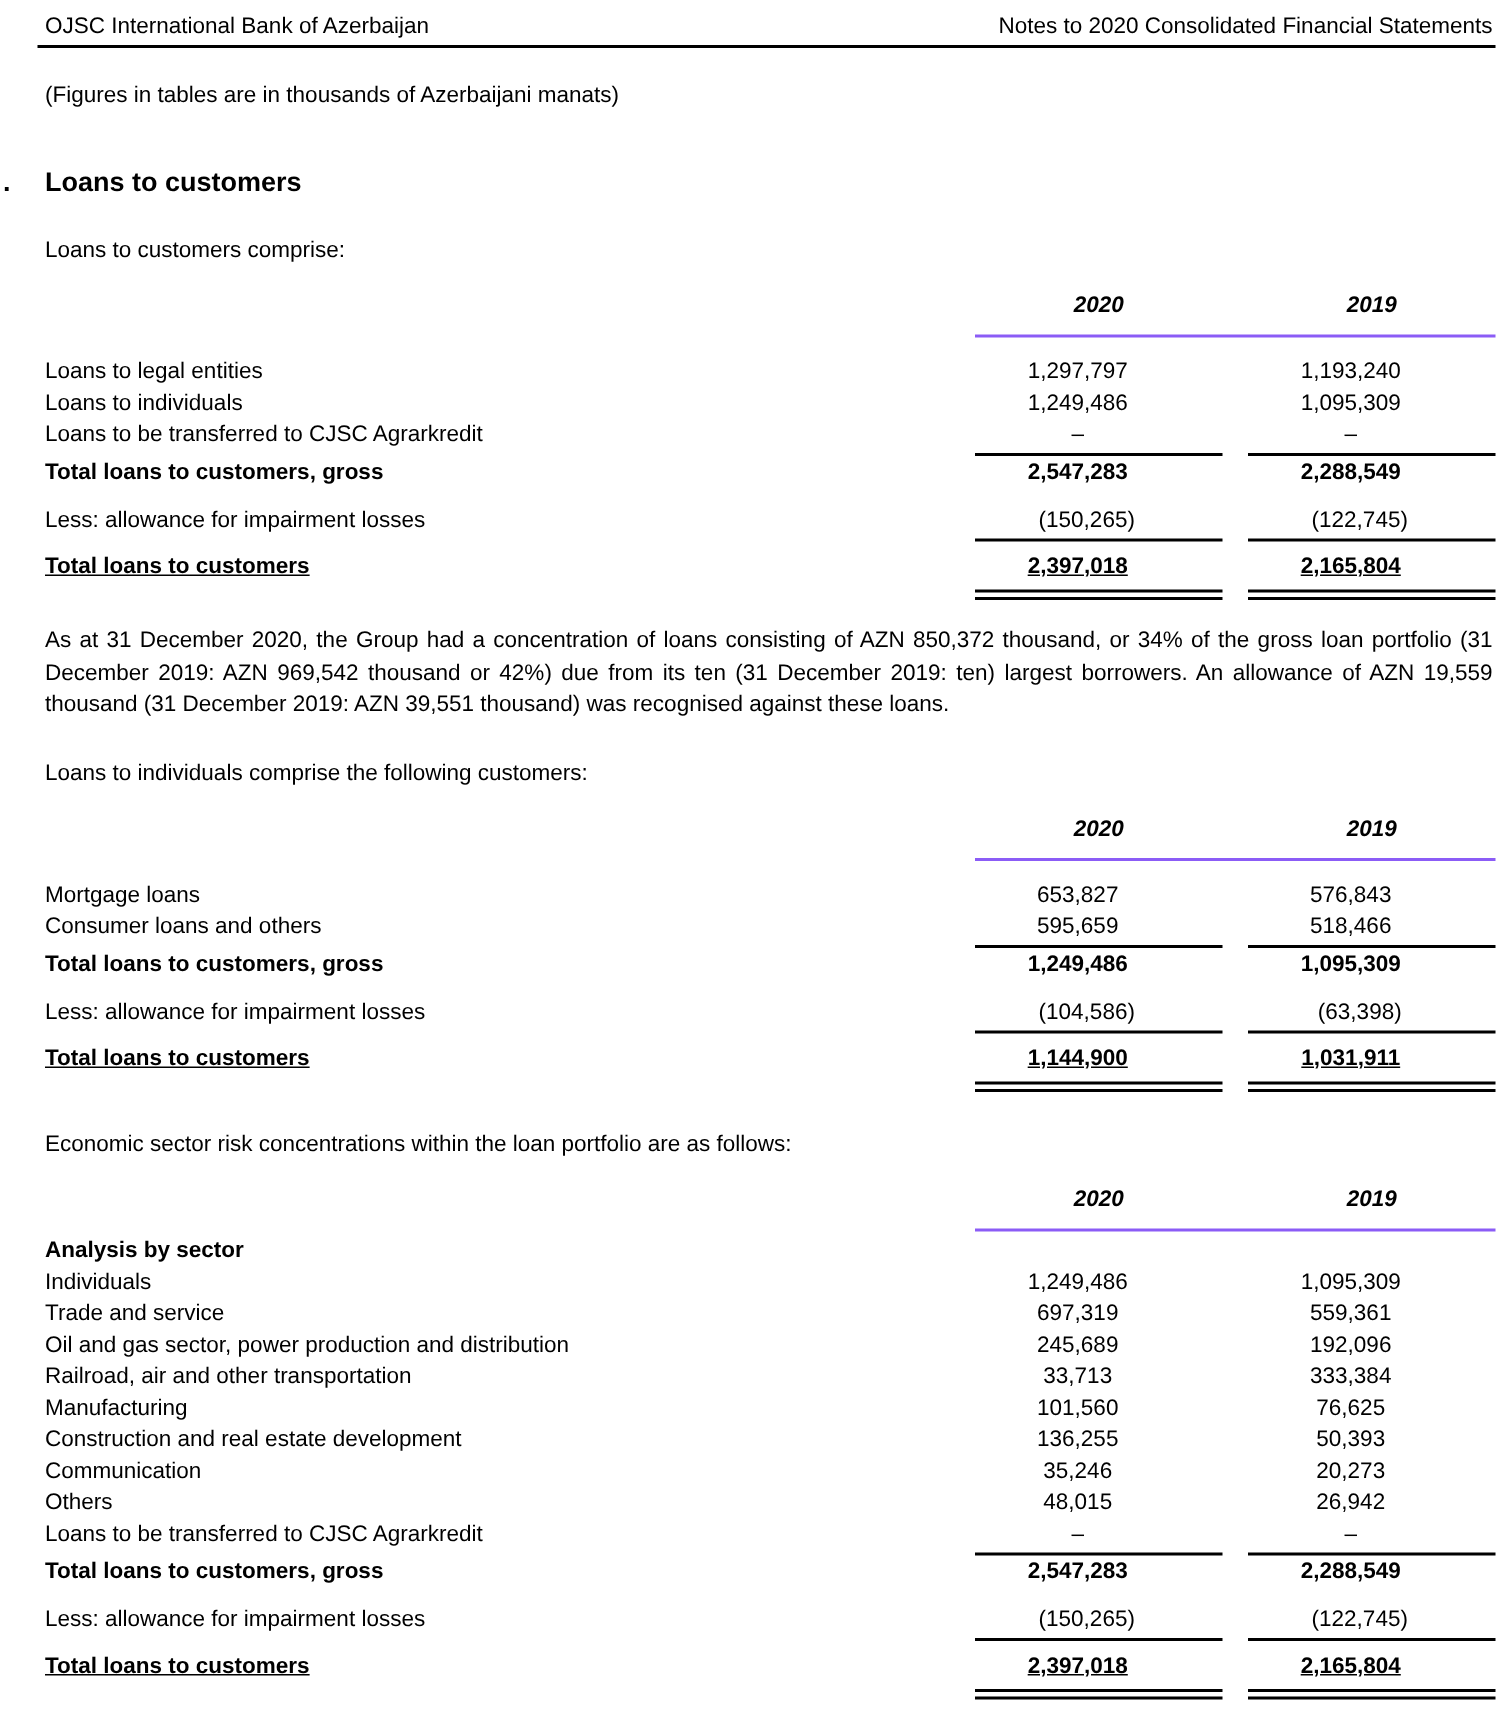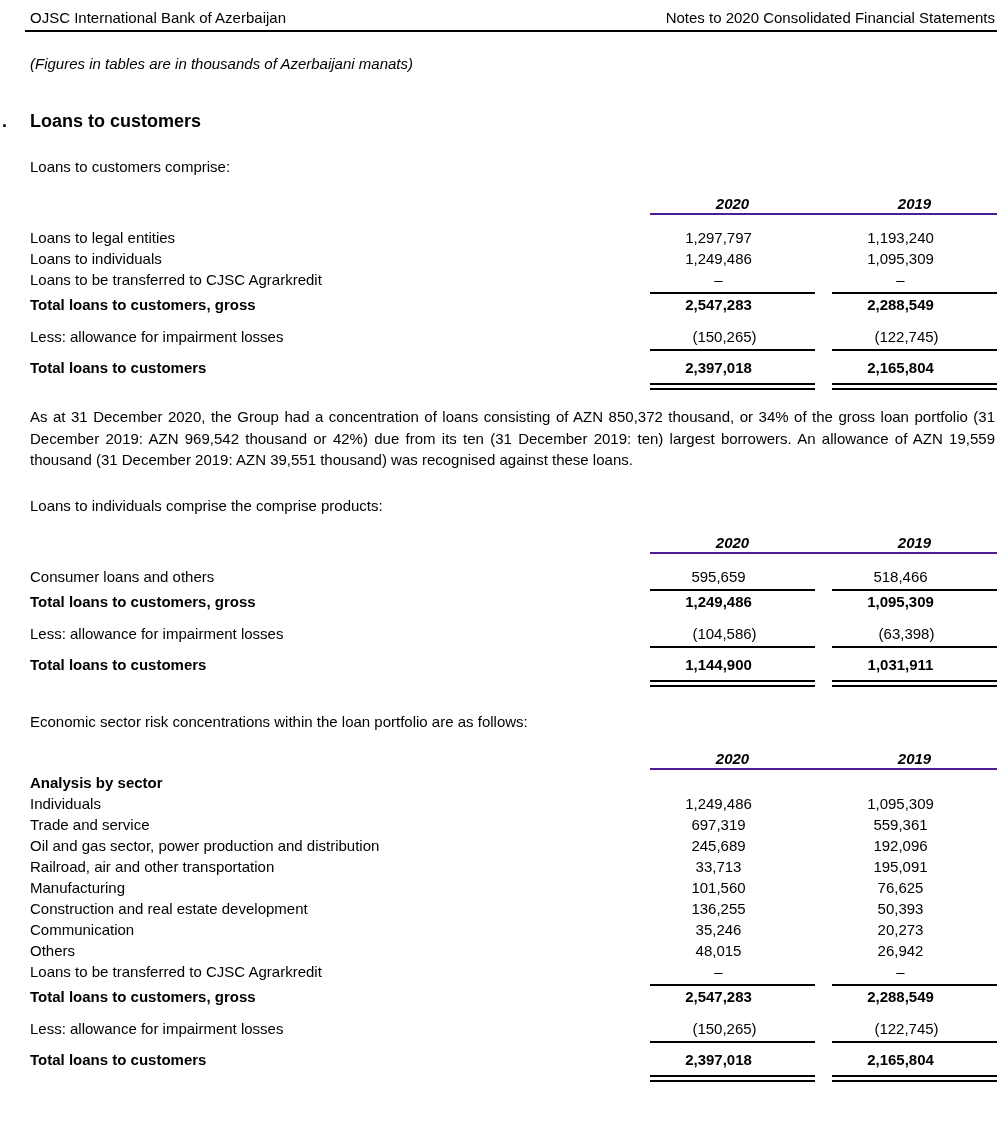--- a/index.html
+++ b/index.html
@@ -23,21 +23,20 @@
     justify-content: space-between;
     align-items: flex-end;
     margin: 0 3px 0 25px;
     padding: 9px 2px 4px 5px;
     border-bottom: 2px solid #000;
     line-height: 17px;
   }
 
   .figures-note {
     margin: 21px 0 0 30px;
-    font-style: italic;
     line-height: 21px;
   }
 
   .section-heading {
     position: relative;
     margin: 36px 0 0 30px;
     font-size: 18px;
     font-weight: bold;
     line-height: 22px;
   }
@@ -55,22 +54,22 @@
   }
 
   
   .fin-table { margin: 18px 3px 0 30px; }
   .t-header { display: flex; }
   .t-label-spacer { flex: 1 1 auto; }
   .t-cols {
     width: 347px;
     flex: 0 0 347px;
     display: flex;
-    border-bottom: 2px solid #4c1d95;
-    padding-bottom: 1px;
+    border-bottom: 2px solid #8b5cf6;
+    padding-bottom: 11px;
     line-height: 17px;
   }
   .t-col-h {
     width: 165px;
     text-align: center;
     font-weight: bold;
     font-style: italic;
   }
   .t-col-h.v1 { margin-right: 17px; }
 
@@ -85,21 +84,21 @@
     box-sizing: border-box;
     text-align: center;
     padding-right: 28px;
     white-space: nowrap;
   }
   .t-row .val.v1 { margin-right: 17px; }
 
   .t-row.bold { font-weight: bold; }
   .t-row.neg .val { padding-right: 16px; }
   .t-row.gap { margin-top: 11px; }
-  .t-row.total { margin-top: 6px; }
+  .t-row.total { margin-top: 6px; text-decoration: underline; }
 
   .t-row.underline .val {
     border-bottom: 2px solid #000;
     padding-bottom: 2px;
   }
   .t-row.dbl .val {
     border-bottom: 7px double #000;
     padding-bottom: 5px;
   }
 </style>
@@ -159,31 +158,36 @@
         <div class="t-row total bold dbl">
           <div class="lbl">Total loans to customers</div>
           <div class="val v1">2,397,018</div>
           <div class="val v2">2,165,804</div>
         </div>
       </div>
   </section>
 
   <p class="para">As at 31 December 2020, the Group had a concentration of loans consisting of AZN 850,372 thousand, or 34% of the gross loan portfolio (31 December 2019: AZN 969,542 thousand or 42%) due from its ten (31 December 2019: ten) largest borrowers. An allowance of AZN 19,559 thousand (31 December 2019: AZN 39,551 thousand) was recognised against these loans.</p>
 
-  <p class="intro">Loans to individuals comprise the comprise products:</p>
+  <p class="intro">Loans to individuals comprise the following customers:</p>
 
   <section class="fin-table">
     <div class="t-header">
       <div class="t-label-spacer"></div>
       <div class="t-cols">
         <div class="t-col-h v1">2020</div>
         <div class="t-col-h v2">2019</div>
       </div>
     </div>
     <div class="t-body gapped">
+        <div class="t-row">
+          <div class="lbl">Mortgage loans</div>
+          <div class="val v1">653,827</div>
+          <div class="val v2">576,843</div>
+        </div>
         <div class="t-row underline">
           <div class="lbl">Consumer loans and others</div>
           <div class="val v1">595,659</div>
           <div class="val v2">518,466</div>
         </div>
         <div class="t-row bold">
           <div class="lbl">Total loans to customers, gross</div>
           <div class="val v1">1,249,486</div>
           <div class="val v2">1,095,309</div>
         </div>
@@ -227,21 +231,21 @@
           <div class="val v2">559,361</div>
         </div>
         <div class="t-row">
           <div class="lbl">Oil and gas sector, power production and distribution</div>
           <div class="val v1">245,689</div>
           <div class="val v2">192,096</div>
         </div>
         <div class="t-row">
           <div class="lbl">Railroad, air and other transportation</div>
           <div class="val v1">33,713</div>
-          <div class="val v2">195,091</div>
+          <div class="val v2">333,384</div>
         </div>
         <div class="t-row">
           <div class="lbl">Manufacturing</div>
           <div class="val v1">101,560</div>
           <div class="val v2">76,625</div>
         </div>
         <div class="t-row">
           <div class="lbl">Construction and real estate development</div>
           <div class="val v1">136,255</div>
           <div class="val v2">50,393</div>

